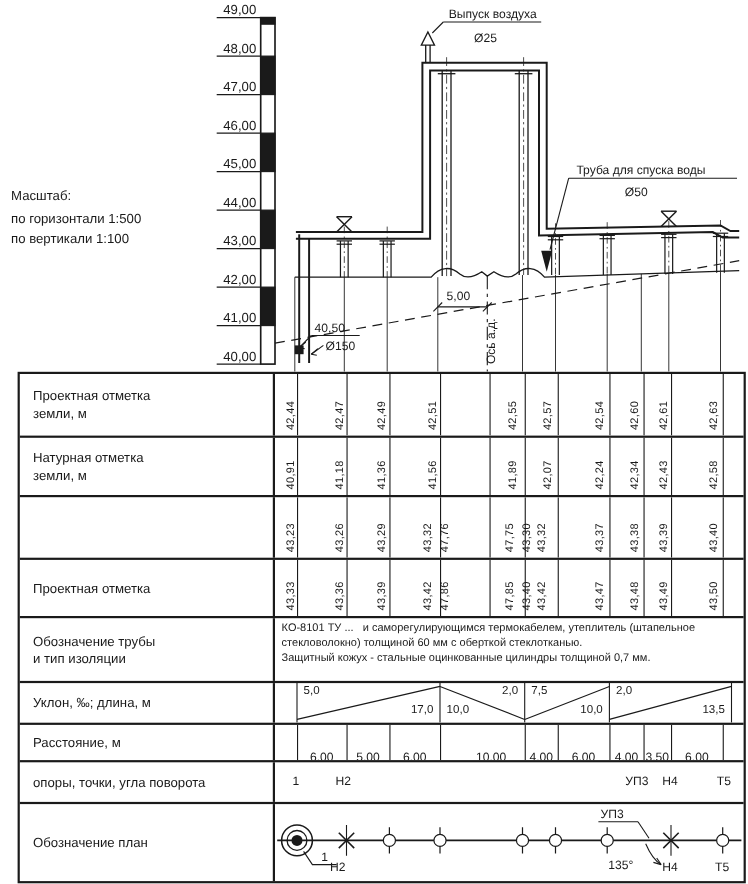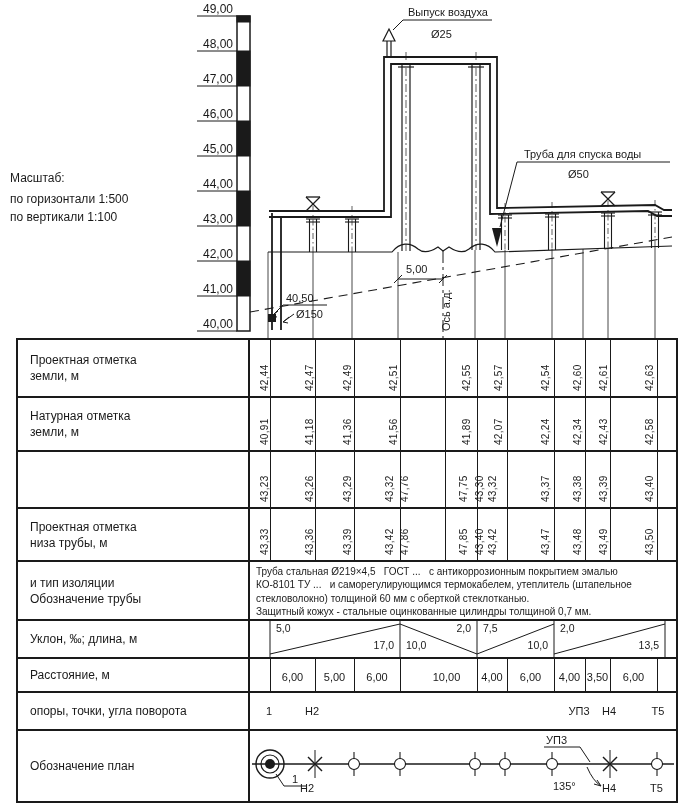--- a/index.html
+++ b/index.html
@@ -16,21 +16,21 @@
   .h58{height:58px}.h54{height:54px}.h57{height:57px}.h53{height:53px}
   .h59{height:59px}.h38{height:38px}.h34{height:34px}.h70{height:70px}
   .lbl{flex:0 0 232px;border-right:2px solid #1a1a1a;display:flex;flex-direction:column;
        justify-content:center;padding-left:12px;font-size:12px;line-height:16px;}
   .vals{position:relative;flex:1 1 auto;overflow:hidden;}
   .vgrid{position:absolute;top:0;bottom:0;width:1px;background:#1a1a1a;}
   .vval{position:absolute;bottom:5px;transform-origin:0 100%;transform:rotate(-90deg);
         font-size:10px;white-space:nowrap;letter-spacing:.3px;}
   .note{padding:3px 0 0 6px;font-size:10px;line-height:13.4px;}
   .note span{display:block;white-space:pre;}
-  .dist{position:absolute;top:2px;height:100%;display:flex;align-items:center;
+  .dist{position:absolute;top:14px;height:100%;display:flex;align-items:center;
         justify-content:center;font-size:11px;}
   .slabel{position:absolute;font-size:10.5px;white-space:nowrap;text-align:right;}
   .marker{position:absolute;top:50%;transform:translate(-50%,-50%);font-size:11px;white-space:nowrap;}
   .plansvg{position:absolute;left:0;top:0;}
 </style>
 </head>
 <body>
 
 <div class="page">
 
@@ -290,21 +290,20 @@
           <span class="vval" style="left: 301px;">43,37</span>
           <span class="vval" style="left: 333px;">43,38</span>
           <span class="vval" style="left: 359px;">43,39</span>
           <span class="vval" style="left: 405px;">43,40</span>
         </div>
     </div>
 
     <div class="trow h53">
       <div class="lbl">
         <span>Проектная отметка</span>
-        <span>низа трубы, м</span>
       </div>
       <div class="vals">
           <i class="vgrid" style="left: 20px;"></i>
           <i class="vgrid" style="left: 65px;"></i>
           <i class="vgrid" style="left: 104px;"></i>
           <i class="vgrid" style="left: 150px;"></i>
           <i class="vgrid" style="left: 195px;"></i>
           <i class="vgrid" style="left: 227px;"></i>
           <i class="vgrid" style="left: 257px;"></i>
           <i class="vgrid" style="left: 304px;"></i>
@@ -321,25 +320,24 @@
           <span class="vval" style="left: 248px;">43,42</span>
           <span class="vval" style="left: 301px;">43,47</span>
           <span class="vval" style="left: 333px;">43,48</span>
           <span class="vval" style="left: 359px;">43,49</span>
           <span class="vval" style="left: 405px;">43,50</span>
         </div>
     </div>
 
     <div class="trow h59">
       <div class="lbl">
+        <span>Обозначение трубы</span>
         <span>и тип изоляции</span>
-        <span>Обозначение трубы</span>
       </div>
       <div class="vals note">
-        <span>Труба стальная Ø219×4,5   ГОСТ ...   с антикоррозионным покрытием эмалью</span>
         <span>КО-8101 ТУ ...   и саморегулирующимся термокабелем, утеплитель (штапельное</span>
         <span>стекловолокно) толщиной 60 мм с оберткой стеклотканью.</span>
         <span>Защитный кожух - стальные оцинкованные цилиндры толщиной 0,7 мм.</span>
       </div>
     </div>
 
     <div class="trow h38">
       <div class="lbl">
         <span>Уклон, ‰; длина, м</span>
       </div>

